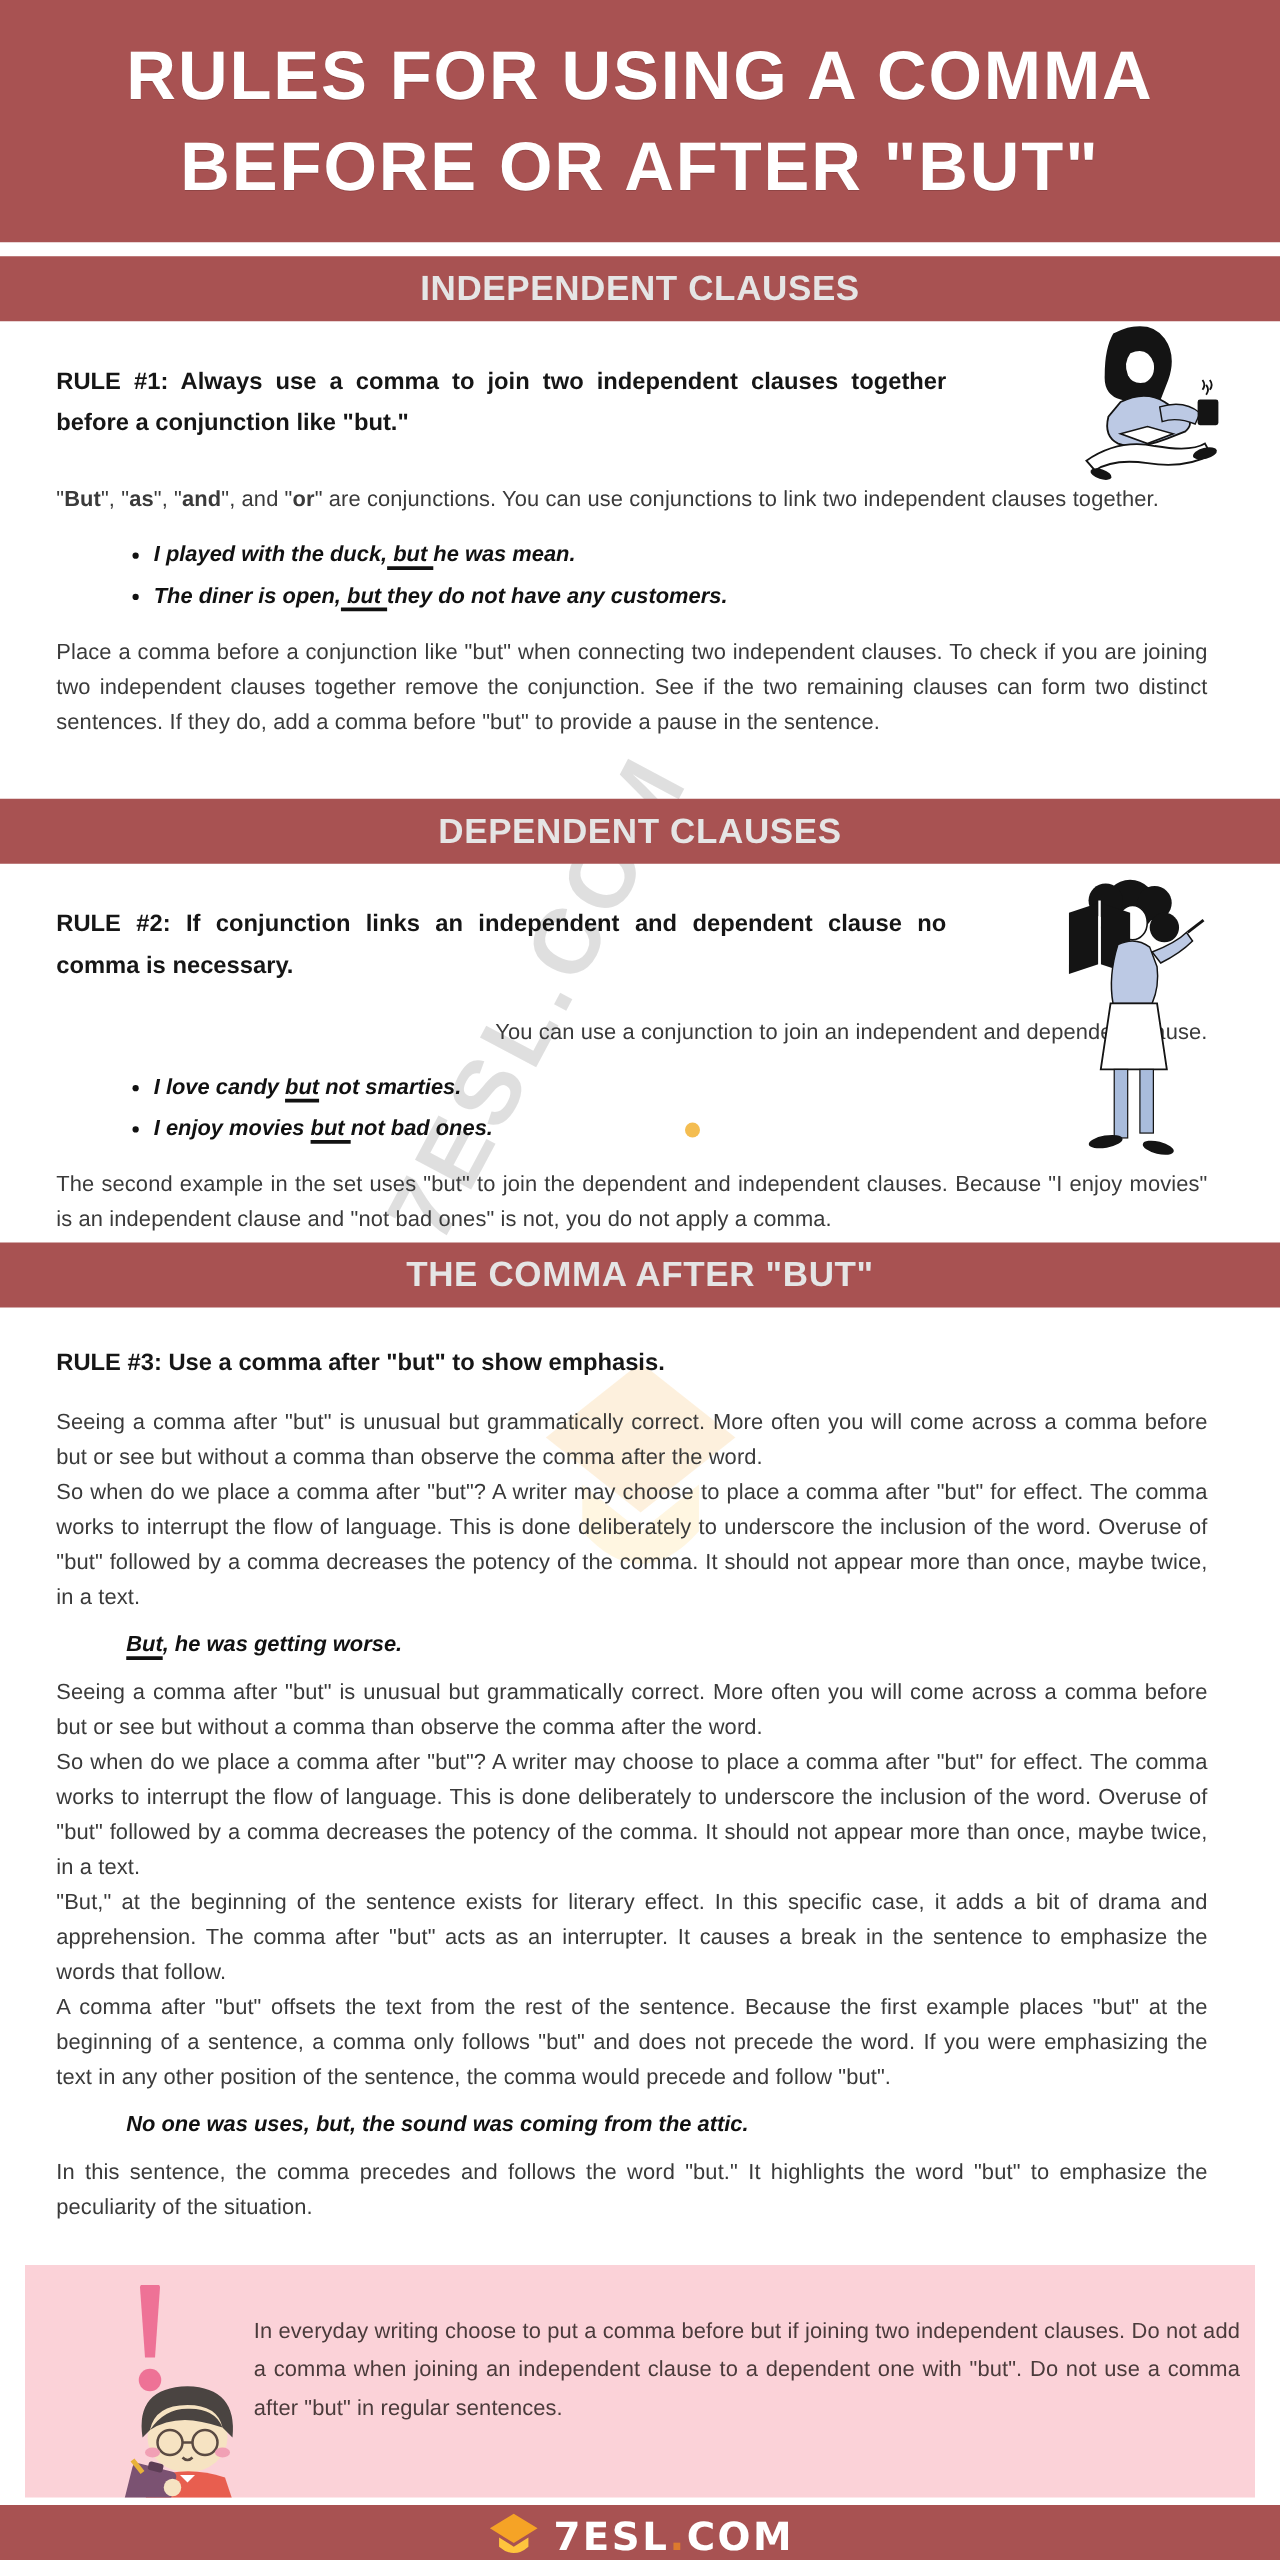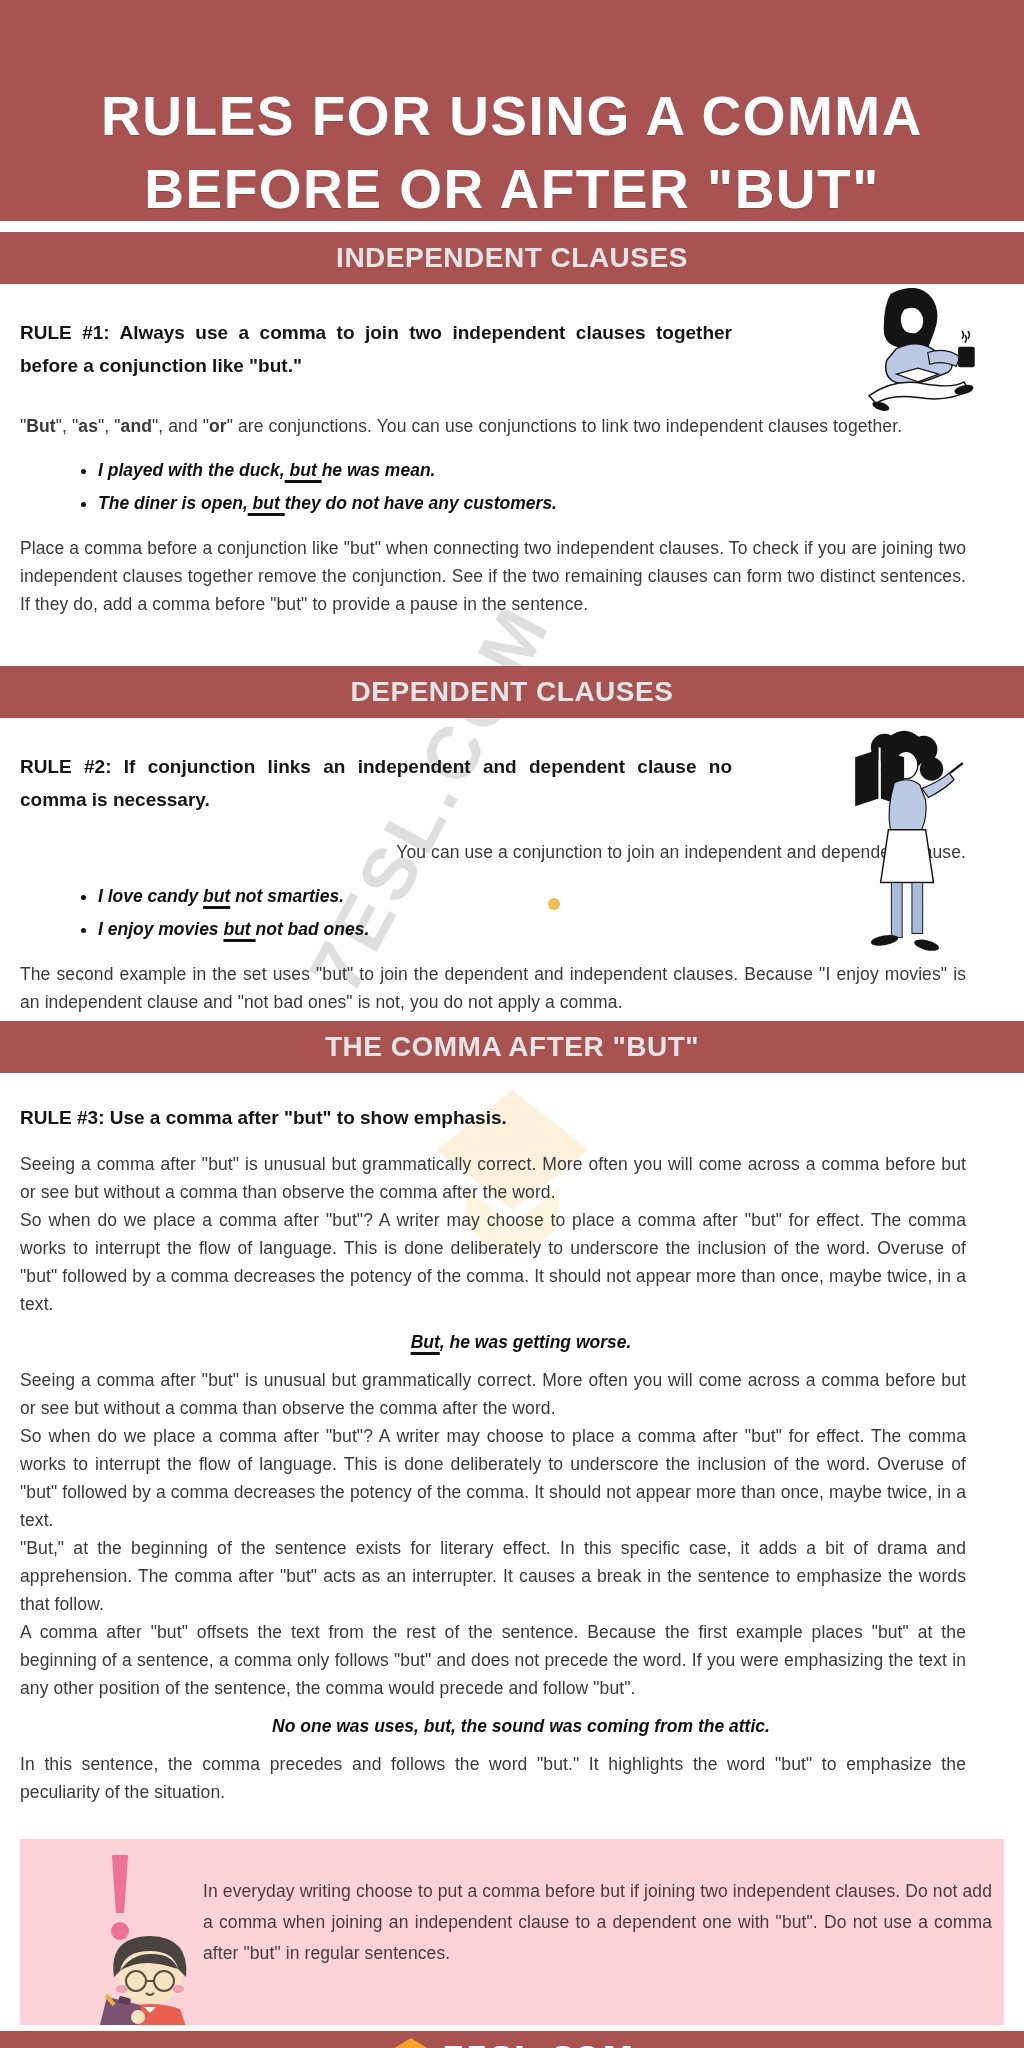--- a/index.html
+++ b/index.html
@@ -5,45 +5,45 @@
   :root{
     --red:#a85252;
     --pink:#fbd2d8;
     --ink:#161616;
     --body:#3a3a3a;
   }
   html,body{margin:0;padding:0;background:#fff;}
   .page{position:relative;width:1024px;height:2048px;overflow:hidden;background:#fff;
         font-family:"Liberation Sans",sans-serif;}
   
-  .header{height:221px;background:var(--red);display:flex;flex-direction:column;
-          justify-content:flex-end;align-items:center;gap:10px;}
+  .header{height:194px;background:var(--red);display:flex;flex-direction:column;
+          justify-content:center;align-items:center;gap:10px;}
   .title-line{color:#fff;font-size:55px;font-weight:800;letter-spacing:1.5px;line-height:1.15;
               text-shadow:0 1px 0 rgba(0,0,0,.15);}
   .gap{height:11px;background:#fff;}
   .band{height:52px;background:var(--red);display:flex;align-items:center;justify-content:center;
         color:#e5e5e5;font-weight:800;font-size:28px;letter-spacing:.5px;position:relative;z-index:2;}
   
-  section{position:relative;box-sizing:border-box;padding-left:20px;padding-right:58px;z-index:1;}
+  section{position:relative;box-sizing:border-box;padding-left:45px;padding-right:58px;z-index:1;}
   .sec1{height:382px;padding-top:32px;}
   .sec2{height:303px;padding-top:32px;}
   .sec3{height:752px;padding-top:30px;}
   .rule{font-weight:800;color:var(--ink);font-size:19px;line-height:33px;width:712px;}
   .rule .ln{text-align:justify;}
   .rule .ln:not(:last-child){text-align-last:justify;}
   .rule3{width:auto;line-height:30px;}
   p{margin:0;color:var(--body);font-size:17.5px;line-height:28px;text-align:justify;
     letter-spacing:.1px;}
   .mt30{margin-top:30px;}.mt22{margin-top:22px;}.mt16{margin-top:16px;}.mt17{margin-top:17px;}
   .single{text-align:right;}
   ul{margin:15px 0 0 0;padding-left:78px;}
   li{font-weight:800;font-style:italic;color:#111;font-size:17.5px;line-height:30px;margin:3px 0;}
   .u{text-decoration:underline;text-decoration-thickness:2.5px;text-underline-offset:4px;}
   .example{font-weight:800;font-style:italic;color:#111;font-size:17.5px;line-height:30px;
-           padding-left:56px;margin:9px 0;text-align:center;}
+           padding-left:56px;margin:9px 0;text-align:left;}
   
   .illu{position:absolute;}
   .illu1{right:26px;top:4px;}
   .illu2{right:40px;top:6px;}
   
   .wm-text{position:absolute;left:150px;top:755px;width:560px;text-align:center;
            transform:rotate(-62deg);font-size:74px;font-weight:800;letter-spacing:6px;
            color:#9f9f9f;opacity:.32;z-index:0;pointer-events:none;}
   .wm-cap{position:absolute;left:425px;top:1075px;opacity:.15;z-index:0;pointer-events:none;}
   .wm-dot{position:absolute;left:548px;top:898px;width:12px;height:12px;border-radius:50%;

